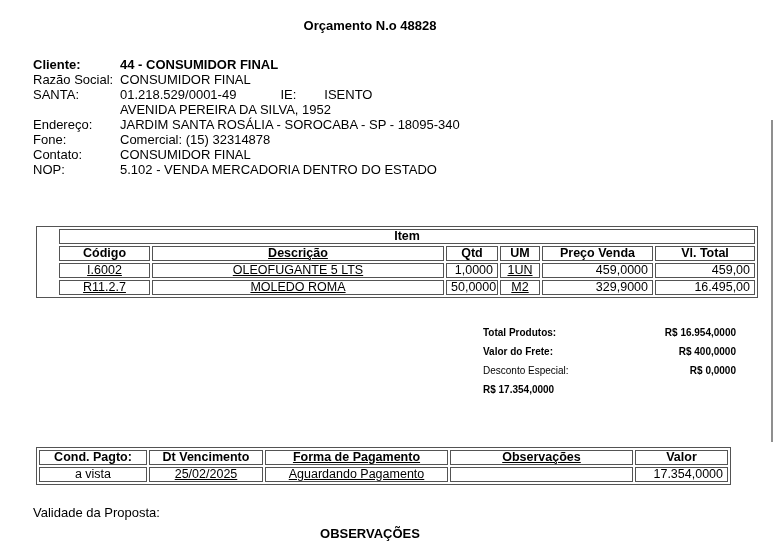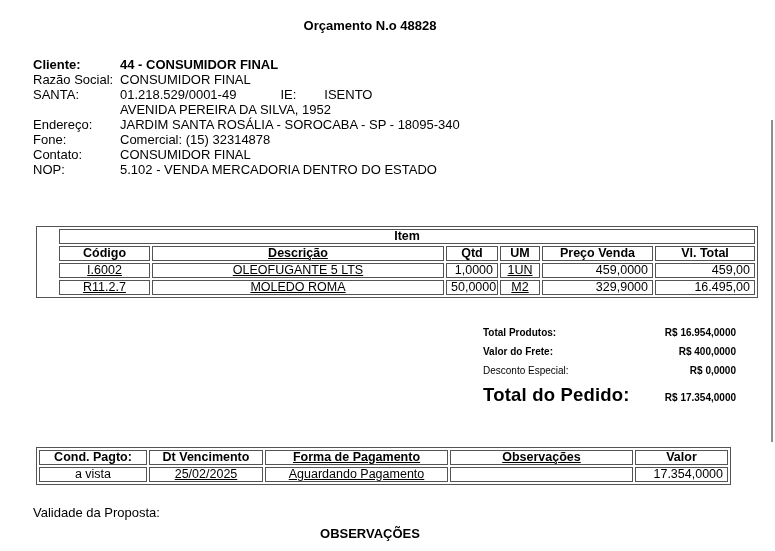--- a/index.html
+++ b/index.html
@@ -164,21 +164,20 @@
     </div>
     <div class="trow">
       <span class="tlabel">Valor do Frete:</span>
       <span class="tvalue">R$ 400,0000</span>
     </div>
     <div class="trow regular">
       <span class="tlabel">Desconto Especial:</span>
       <span class="tvalue">R$ 0,0000</span>
     </div>
     <div class="trow grand">
-      <span class="tlabel">Total do Pedido:</span>
       <span class="tvalue">R$ 17.354,0000</span>
     </div>
   </div>
 
   <table class="doc-table payment-table">
     <colgroup>
       <col style="width:108px">
         <col style="width:114px">
         <col style="width:183px">
       <col style="width:183px">

